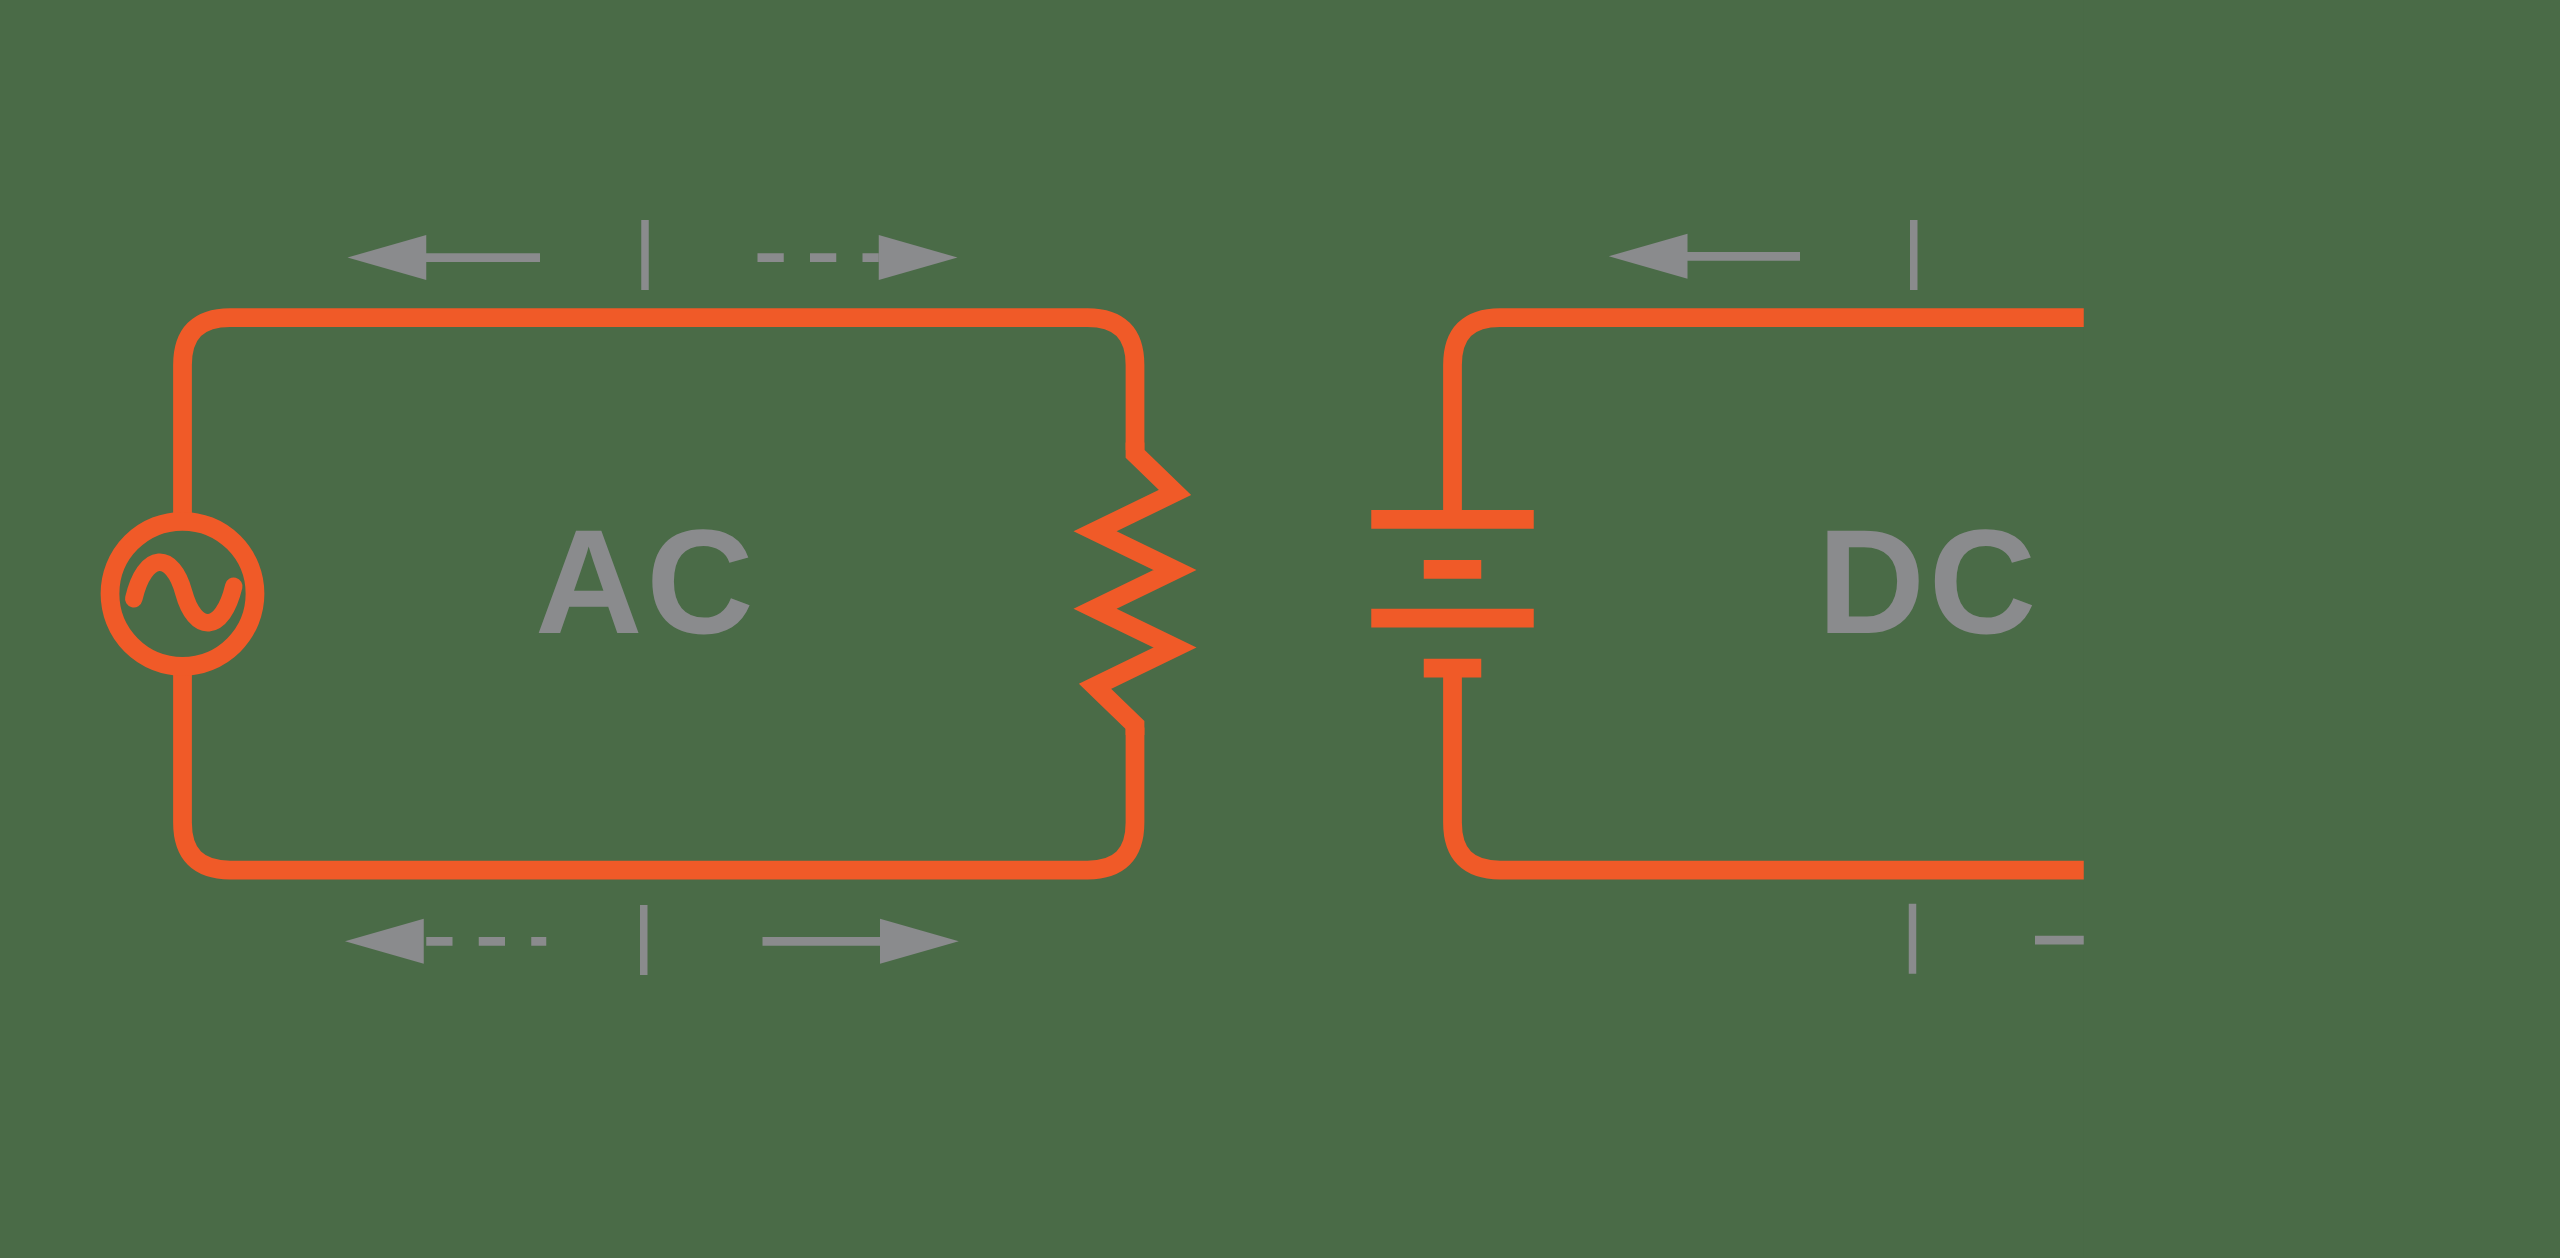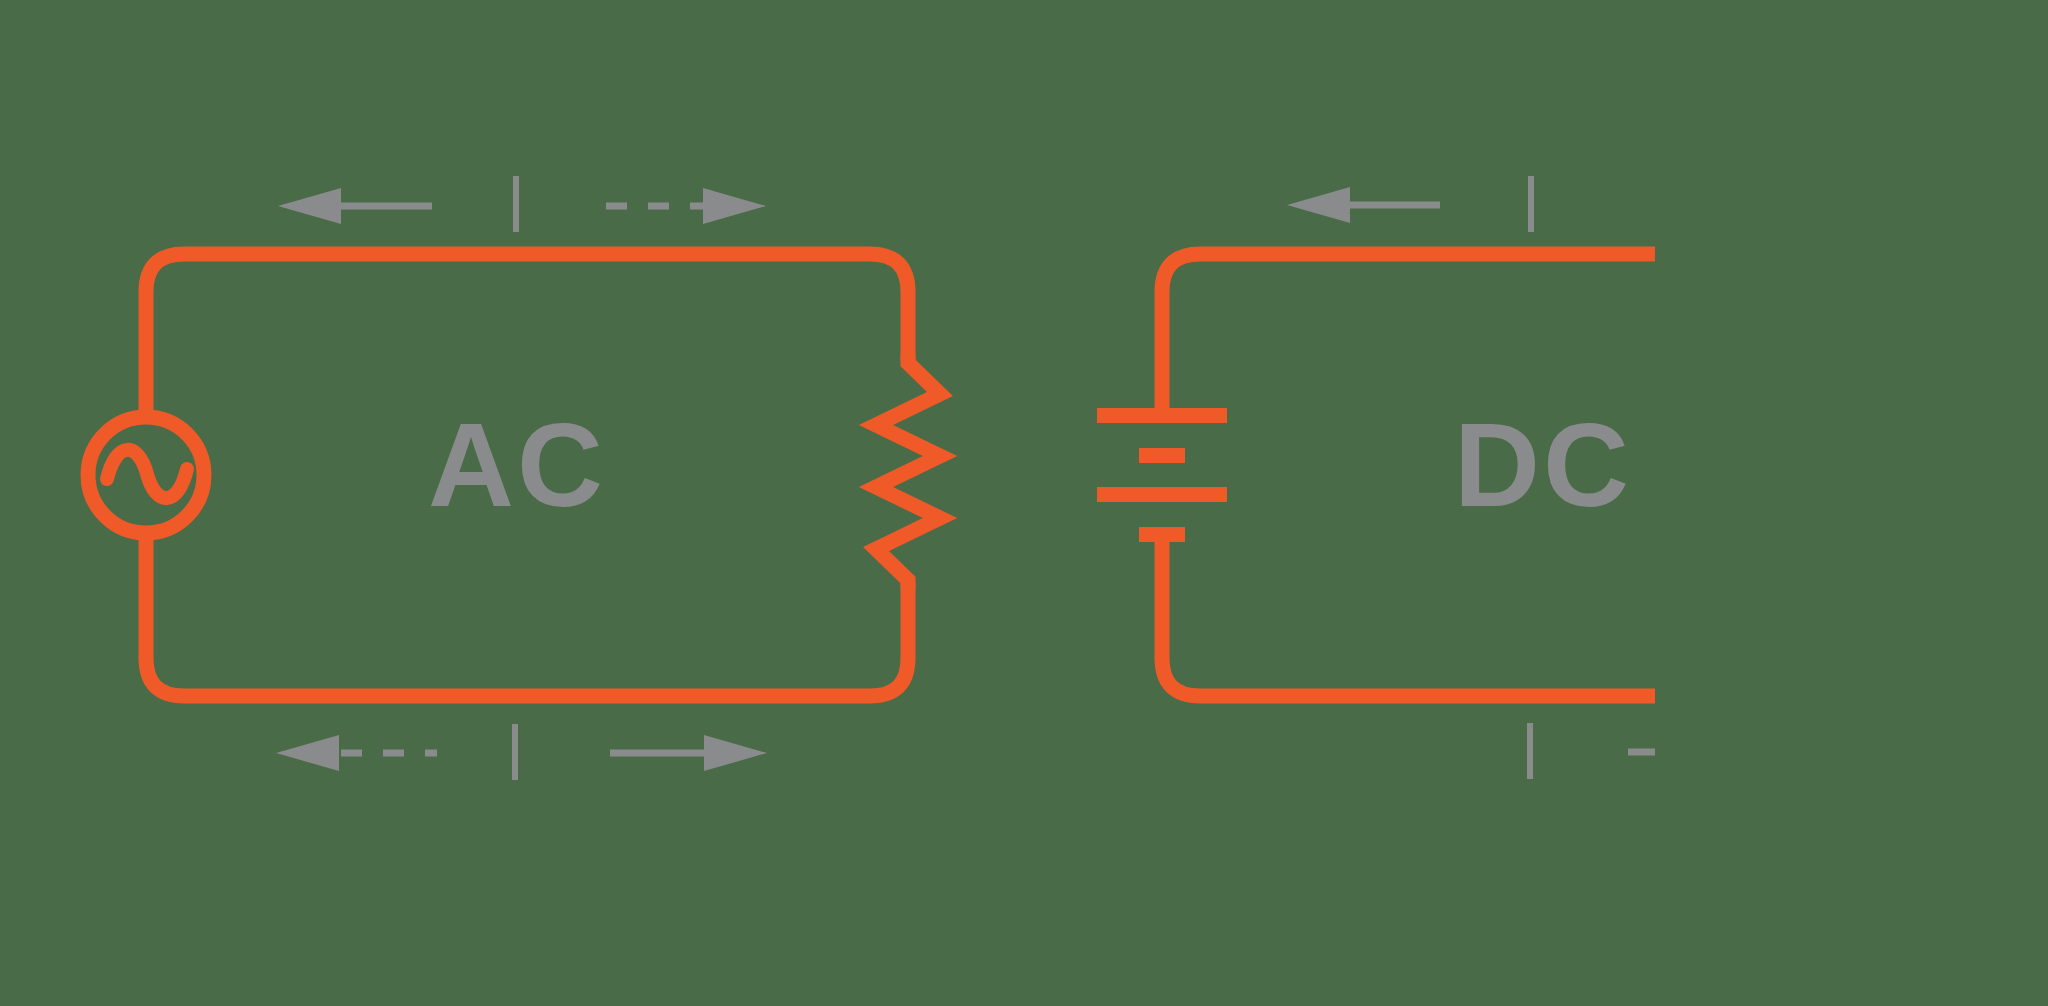--- a/index.html
+++ b/index.html
@@ -4,20 +4,21 @@
 <style>
   html, body { margin: 0; padding: 0; }
   body { background: var(--background, #4A6B47); }
   .stage {
     position: relative;
     width: 1655px;
     height: 1006px;
     background: var(--background, #4A6B47);
     overflow: hidden;
     font-family: "Liberation Sans", sans-serif;
+    padding-left: 12px;
   }
   svg { display: block; position: absolute; top: 0; left: 0; }
 
   .wire {
     stroke: var(--wire-orange, #F05A28);
     stroke-width: 15;
     fill: none;
     stroke-linejoin: miter;
     stroke-linecap: butt;
   }

